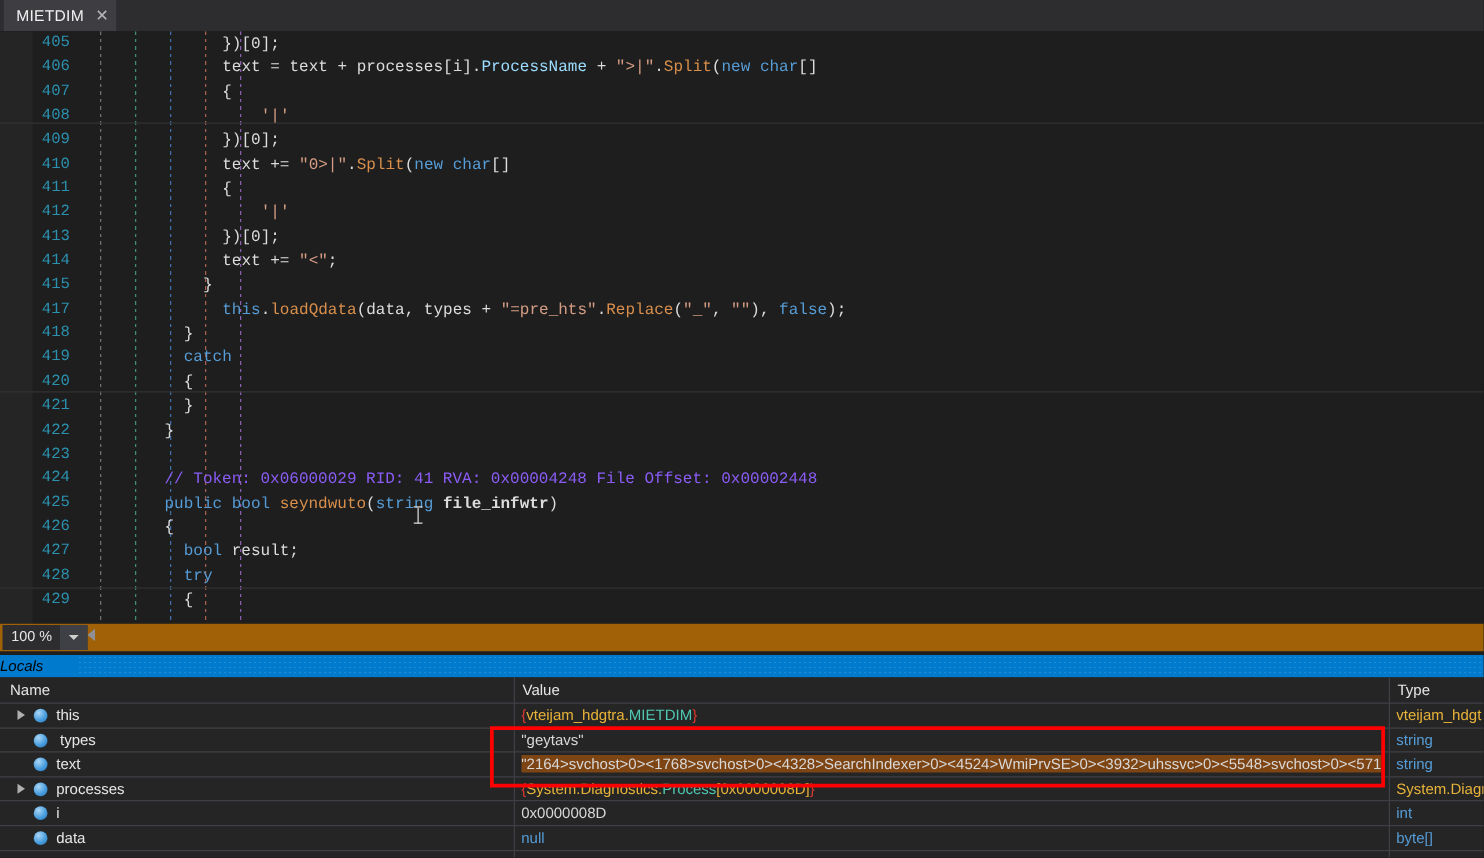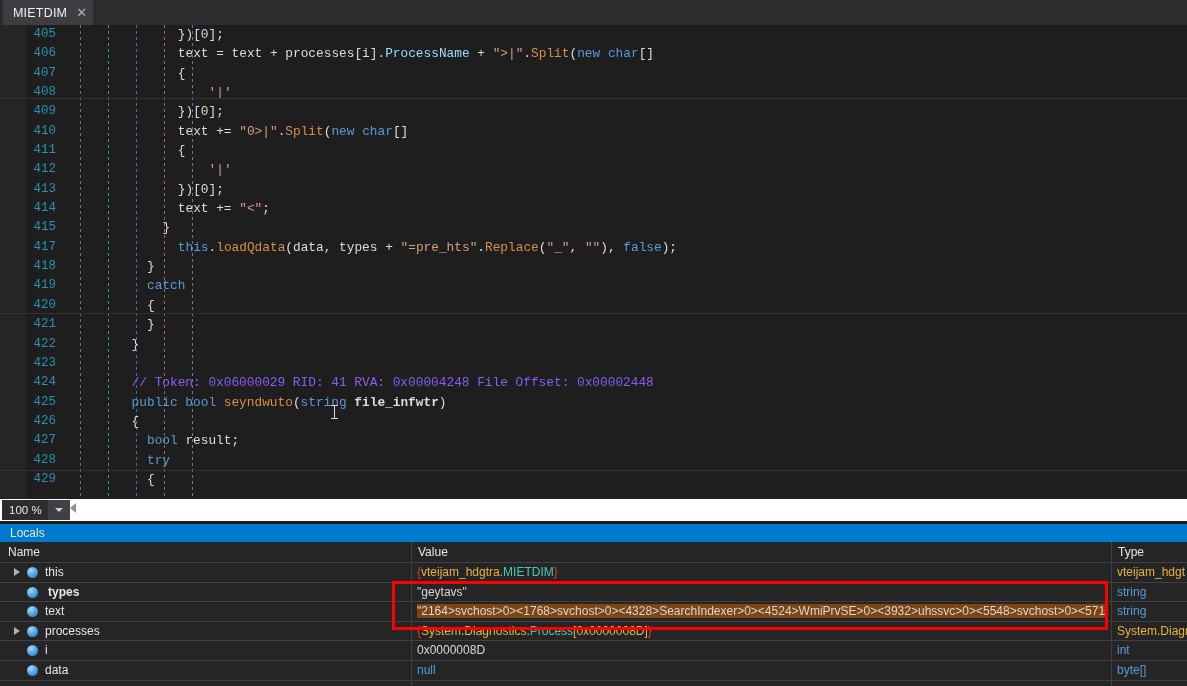--- a/index.html
+++ b/index.html
@@ -108,21 +108,21 @@
     color:#d0d0d0;font-family:"Liberation Mono",monospace;font-size:13px;
   }
   .caret-ibeam:before{content:"";position:absolute;left:3px;top:1px;width:1px;height:13px;background:#d8d8d8;}
   .caret-ibeam:after{content:"";position:absolute;left:0;top:0;width:7px;height:1px;background:#d8d8d8;box-shadow:0 13px 0 #d8d8d8;}
 
   .hsep{position:absolute;left:0;width:1187px;height:1px;background:#323232;}
 
   
   .zoombar{
     position:absolute;left:0;top:499px;width:1187px;height:22px;
-    background:#ffffff;
+    background:#a16207;
   }
   .zoombox{
     position:absolute;left:2px;top:1px;height:20px;width:68px;
     background:#2d2d30;display:flex;align-items:center;
     padding-left:7px;box-sizing:border-box;
   }
   .zoombox span{color:#e6e6e6;font-size:11.5px;font-family:"Liberation Sans",sans-serif;}
   .zoomdrop{
     position:absolute;left:48px;top:1px;width:22px;height:20px;
     background:#3f3f46;display:flex;align-items:center;justify-content:center;
@@ -140,22 +140,23 @@
   
   .locals{
     position:absolute;left:0;top:524px;width:1187px;height:162px;
     background:#252526;
   }
   .locals-header{
     position:absolute;left:0;top:0;width:1187px;height:18px;
     background:#007acc;display:flex;align-items:center;
   }
   .locals-title{
-    color:#e5e5e5;font-size:12px;padding-left:10px;
+    color:#000000;font-size:12px;
     font-family:"Liberation Sans",sans-serif;
+    font-style:italic;
   }
   .locals-grip{
     position:absolute;left:62px;top:0;right:0;height:18px;
     background-image:radial-gradient(#4fa8e0 .6px,transparent .7px);
     background-size:4px 4px;background-position:0 4px;
     opacity:.85;
   }
   .grid{
     position:absolute;left:0;top:18px;width:1187px;height:144px;
     background:#252526;
@@ -175,21 +176,21 @@
   .vsep.a{left:411px;} .vsep.b{left:1111px;}
 
   .grow{
     position:relative;height:18.6px;border-bottom:1px solid #3f3f46;
   }
   .grow .nm{
     position:absolute;left:0;top:0;height:18.6px;line-height:18.6px;
     font-size:12px;color:#e6e6e6;font-family:"Liberation Sans",sans-serif;
     padding-left:45px;
   }
-  .grow .nm.bold{font-weight:bold;padding-left:48px;}
+  .grow .nm.bold{font-weight:normal;padding-left:48px;}
   .grow .val{
     position:absolute;left:417px;top:0;height:18.6px;line-height:18.6px;
     font-size:12px;font-family:"Liberation Sans",sans-serif;
     white-space:nowrap;overflow:hidden;width:688px;
   }
   .grow .tp{
     position:absolute;left:1117px;top:0;height:18.6px;line-height:18.6px;
     font-size:12px;font-family:"Liberation Sans",sans-serif;
     white-space:nowrap;overflow:hidden;width:70px;
   }

